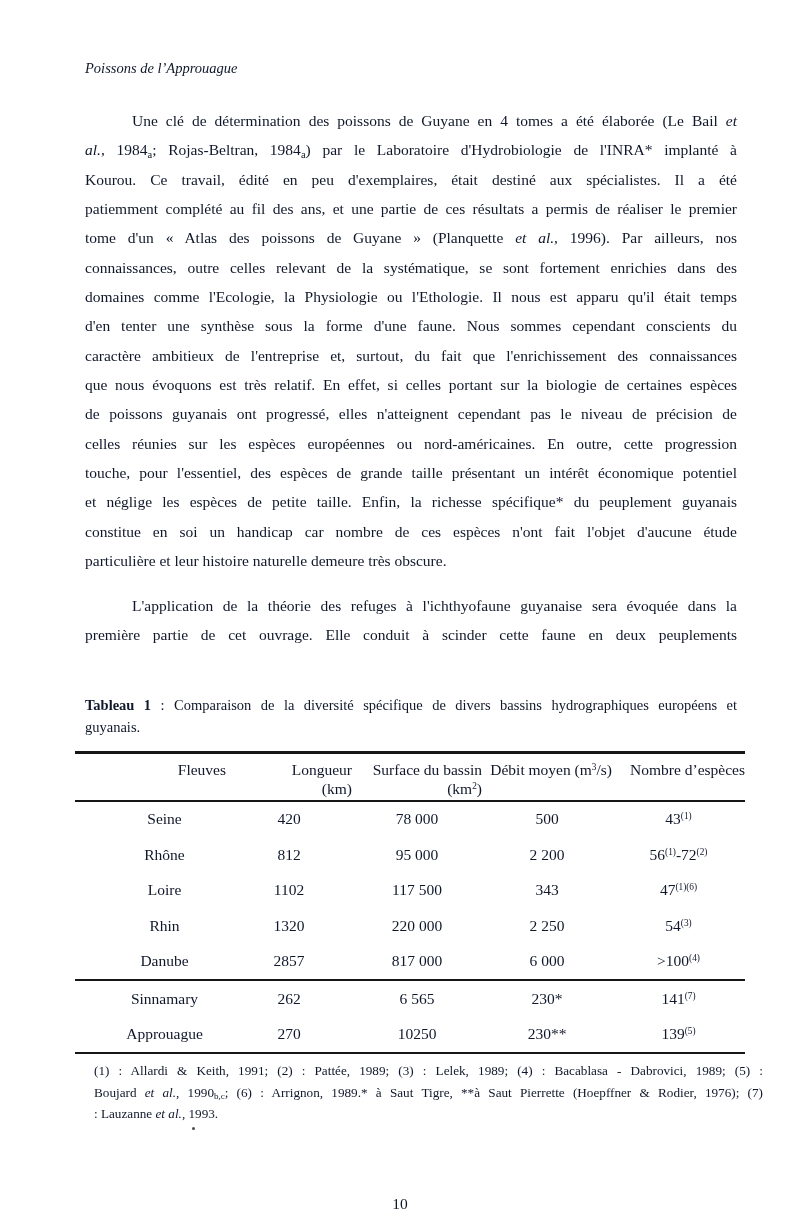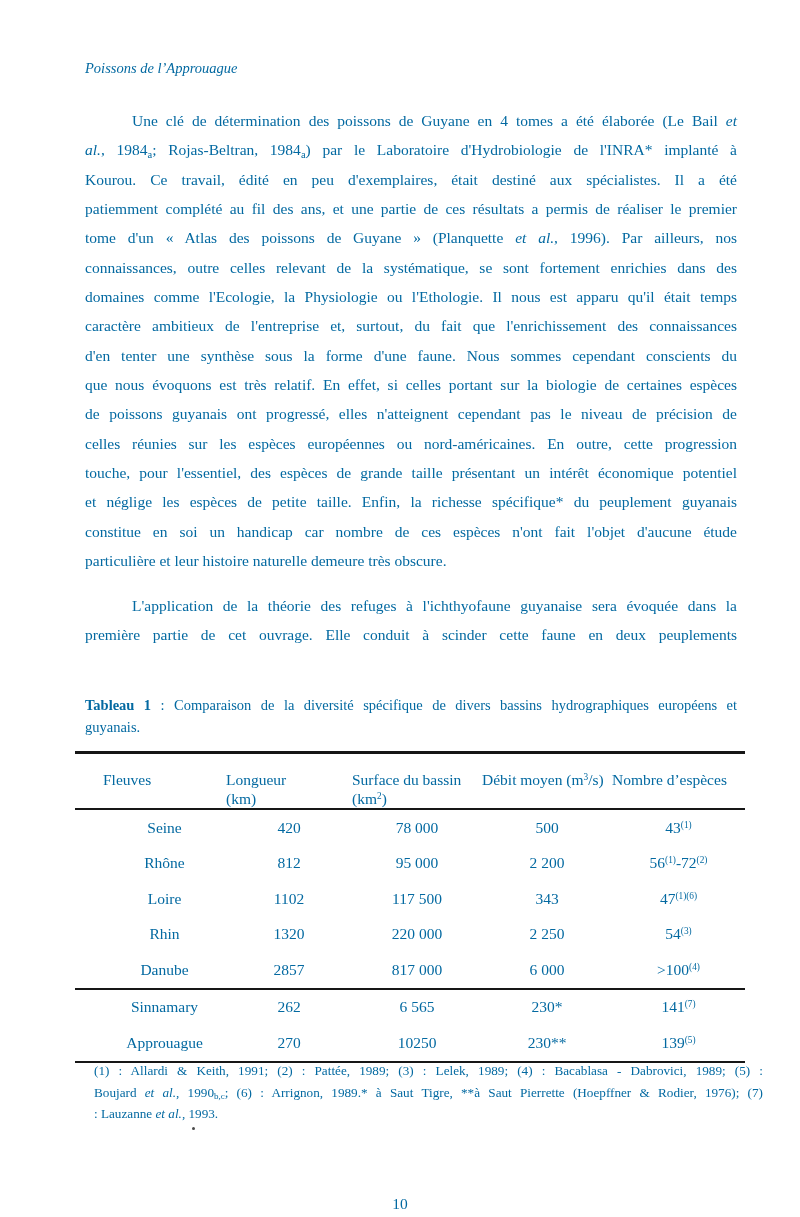--- a/index.html
+++ b/index.html
@@ -2,21 +2,21 @@
 <html><head>
 <meta charset="utf-8">
 <style>
   html, body { margin: 0; padding: 0; background: #e8e8e8; }
   .page {
     position: relative;
     width: 800px;
     height: 1217px;
     margin: 0 auto;
     background: #ffffff;
-    color: #0369a1;
+    color: #0f172a;
     font-family: "Liberation Serif", "DejaVu Serif", serif;
     overflow: hidden;
   }
   .running-head {
     position: absolute;
     left: 85px; top: 60px;
     font-style: italic;
     font-size: 14.5px;
   }
   .para {
@@ -57,22 +57,22 @@
     font-size: 15.5px;
     border-top: 3px solid #161616;
     border-bottom: 2.5px solid #161616;
   }
   .datatable thead tr { border-bottom: 2px solid #161616; }
   .datatable th {
     font-weight: normal;
     vertical-align: top;
     box-sizing: border-box;
     height: 48px;
-    padding: 16px 0 0 0;
-    text-align: left;
+    padding: 6px 0 0 0;
+    text-align: right;
     line-height: 19px;
   }
   .datatable td {
     text-align: center;
     height: 35.5px;
     padding: 0;
     vertical-align: middle;
   }
   .datatable th:first-child,
   .datatable td:first-child { padding-left: 28px; }
@@ -128,22 +128,22 @@
   <div class="running-head">Poissons de l’Approuague</div>
 
   <div class="para para1">
       <div class="line indent">Une clé de détermination des poissons de Guyane en 4 tomes a été élaborée (Le Bail <i>et</i></div>
       <div class="line"><i>al.</i>, 1984<sub>a</sub>; Rojas-Beltran, 1984<sub>a</sub>) par le Laboratoire d'Hydrobiologie de l'INRA* implanté à</div>
       <div class="line">Kourou. Ce travail, édité en peu d'exemplaires, était destiné aux spécialistes. Il a été</div>
       <div class="line">patiemment complété au fil des ans, et une partie de ces résultats a permis de réaliser le premier</div>
       <div class="line">tome d'un « Atlas des poissons de Guyane » (Planquette <i>et al.</i>, 1996). Par ailleurs, nos</div>
       <div class="line">connaissances, outre celles relevant de la systématique, se sont fortement enrichies dans des</div>
       <div class="line">domaines comme l'Ecologie, la Physiologie ou l'Ethologie. Il nous est apparu qu'il était temps</div>
+      <div class="line">d'en tenter une synthèse sous la forme d'une faune. Nous sommes cependant conscients du</div>
       <div class="line">caractère ambitieux de l'entreprise et, surtout, du fait que l'enrichissement des connaissances</div>
-      <div class="line">d'en tenter une synthèse sous la forme d'une faune. Nous sommes cependant conscients du</div>
       <div class="line">que nous évoquons est très relatif. En effet, si celles portant sur la biologie de certaines espèces</div>
       <div class="line">de poissons guyanais ont progressé, elles n'atteignent cependant pas le niveau de précision de</div>
       <div class="line">celles réunies sur les espèces européennes ou nord-américaines. En outre, cette progression</div>
       <div class="line">touche, pour l'essentiel, des espèces de grande taille présentant un intérêt économique potentiel</div>
       <div class="line">et néglige les espèces de petite taille. Enfin, la richesse spécifique* du peuplement guyanais</div>
       <div class="line">constitue en soi un handicap car nombre de ces espèces n'ont fait l'objet d'aucune étude</div>
       <div class="line last">particulière et leur histoire naturelle demeure très obscure.</div>
     </div>
 
   <div class="para para2">

